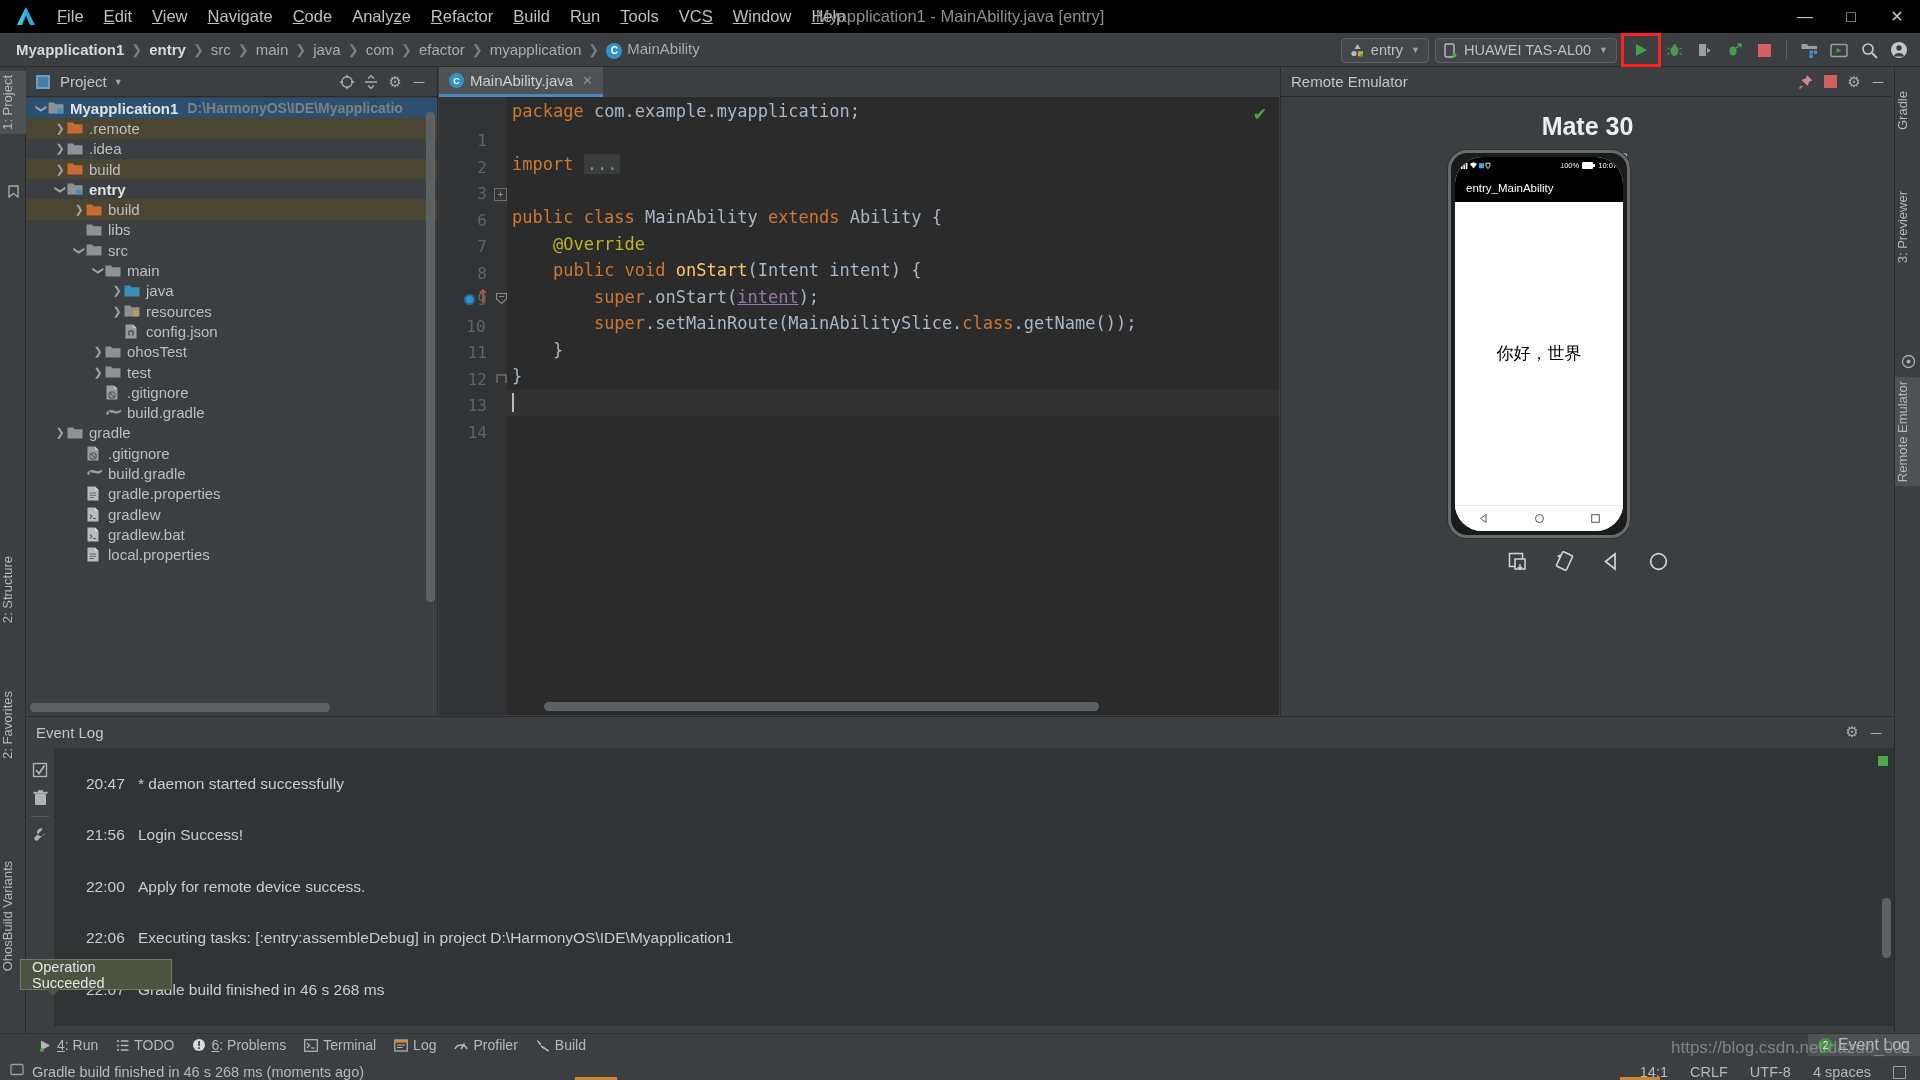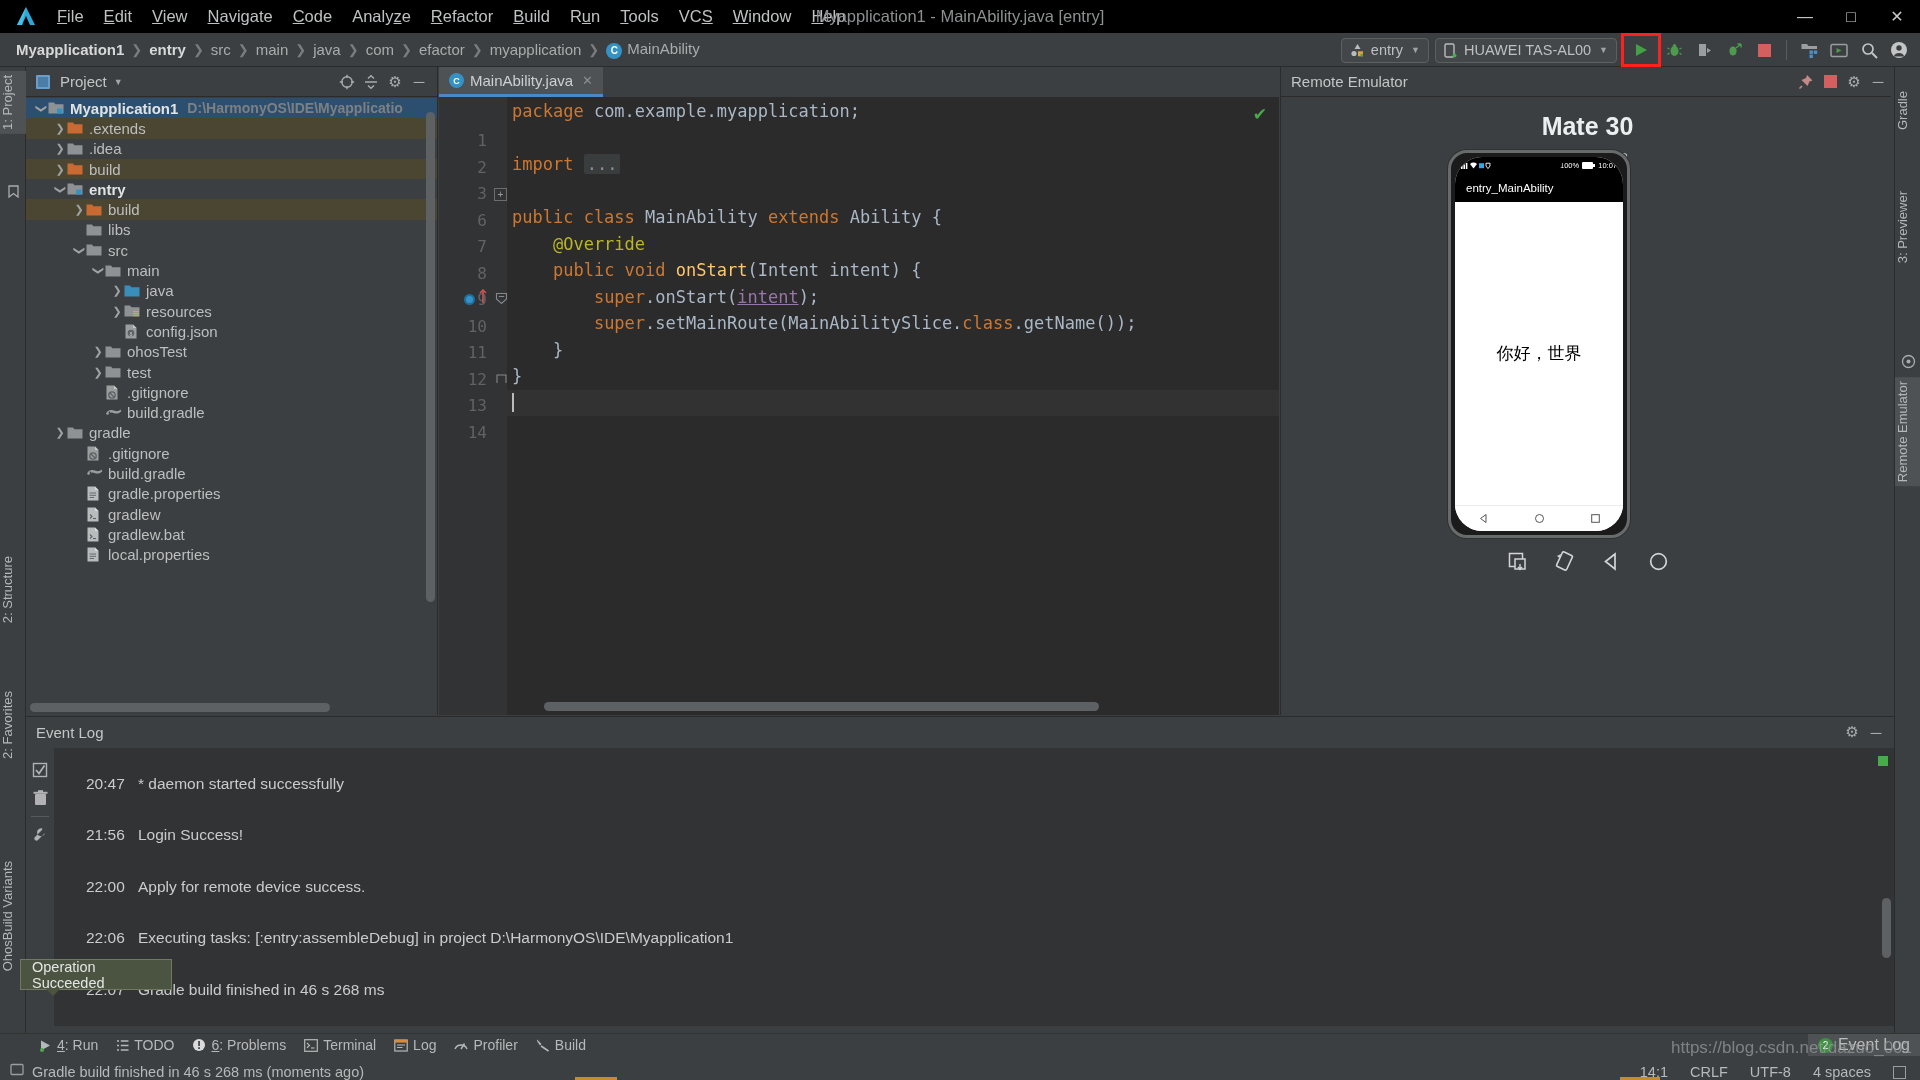--- a/index.html
+++ b/index.html
@@ -555,21 +555,21 @@
           <span class="tlabel b">Myapplication1</span>
           <span class="tpath">D:\HarmonyOS\IDE\Myapplicatio</span>
         </div>
         <div class="trow excl" style="padding-left: 27px;">
           <span class="arrow">❯</span>
           <span class="ticon">
             <svg width="16" height="14" viewBox="0 0 16 14">
               <path d="M0.5 1.5 L6 1.5 L7.4 3.3 L15.5 3.3 L15.5 12.5 L0.5 12.5 Z" fill="#c96a33"></path>
             </svg>
           </span>
-          <span class="tlabel">.extends</span>
+          <span class="tlabel">.remote</span>
         </div>
         <div class="trow" style="padding-left: 27px;">
           <span class="arrow">❯</span>
           <span class="ticon">
             <svg width="16" height="14" viewBox="0 0 16 14">
               <path d="M0.5 1.5 L6 1.5 L7.4 3.3 L15.5 3.3 L15.5 12.5 L0.5 12.5 Z" fill="#8e9295"></path>
             </svg>
           </span>
           <span class="tlabel">.idea</span>
         </div>
@@ -803,21 +803,21 @@
           <div class="lineno" style="top: 166.5px; right: auto; left: 0px; width: 48px; text-align: right;">8</div>
           <div class="lineno" style="top: 193px; right: auto; left: 0px; width: 48px; text-align: right;">9</div>
           <div class="foldarrow" style="top: 195px;"><svg width="13" height="13" viewBox="0 0 13 13">
               <path d="M1.5 1.5 L11.5 1.5 L11.5 7 L6.5 11.5 L1.5 7 Z" fill="none" stroke="#85888a" stroke-width="1.1"></path>
               <path d="M3.8 4.5 L9.2 4.5" stroke="#85888a" stroke-width="1.1"></path>
             </svg></div>
           <div class="bp-dot" style="left: 25px; top: 197px;"></div>
           <div class="override-arrow" style="left: 39px; top: 192px;"><svg width="10" height="16" viewBox="0 0 10 16">
               <path d="M5 1 L5 14 M2 4 L5 1 L8 4" stroke="#cc5151" stroke-width="1.6" fill="none"></path>
             </svg></div>
-          <div class="lineno" style="top: 219.5px; right: auto; left: 0px; width: 48px; text-align: right;">10</div>
+          <div class="lineno" style="top: 219.5px; right: auto; left: 13px; width: 48px; text-align: center;">10</div>
           <div class="lineno" style="top: 246px; right: auto; left: 0px; width: 48px; text-align: right;">11</div>
           <div class="lineno" style="top: 272.5px; right: auto; left: 0px; width: 48px; text-align: right;">12</div>
           <div class="foldarrow" style="top: 274.5px;"><svg width="13" height="13" viewBox="0 0 13 13">
               <path d="M2 11 L2 3 L11 3 L11 11" fill="none" stroke="#85888a" stroke-width="1.1"></path>
             </svg></div>
           <div class="lineno" style="top: 299px; right: auto; left: 0px; width: 48px; text-align: right;">13</div>
           <div class="lineno" style="top: 325.5px; right: auto; left: 0px; width: 48px; text-align: right;">14</div>
         </div>
       <div class="codelines" id="codelines"><div class="cl"><span class="kw">package</span><span class="txt"> com.example.myapplication;</span></div><div class="cl"></div><div class="cl"><span class="kw">import</span><span class="txt"> </span><span class="fold-ellip">...</span></div><div class="cl"></div><div class="cl"><span class="kw">public class</span><span class="txt"> MainAbility </span><span class="kw">extends</span><span class="txt"> Ability {</span></div><div class="cl"><span class="ann">    @Override</span></div><div class="cl"><span class="txt">    </span><span class="kw">public void</span><span class="txt"> </span><span class="meth">onStart</span><span class="txt">(Intent intent) {</span></div><div class="cl"><span class="txt">        </span><span class="kw">super</span><span class="txt">.onStart(</span><span class="fld">intent</span><span class="txt">);</span></div><div class="cl"><span class="txt">        </span><span class="kw">super</span><span class="txt">.setMainRoute(MainAbilitySlice.</span><span class="kw">class</span><span class="txt">.getName());</span></div><div class="cl"><span class="txt">    }</span></div><div class="cl"><span class="txt">}</span></div><div class="cl cur"><span class="caret-bar"></span></div></div>
       <div class="check-ok">✔</div>

